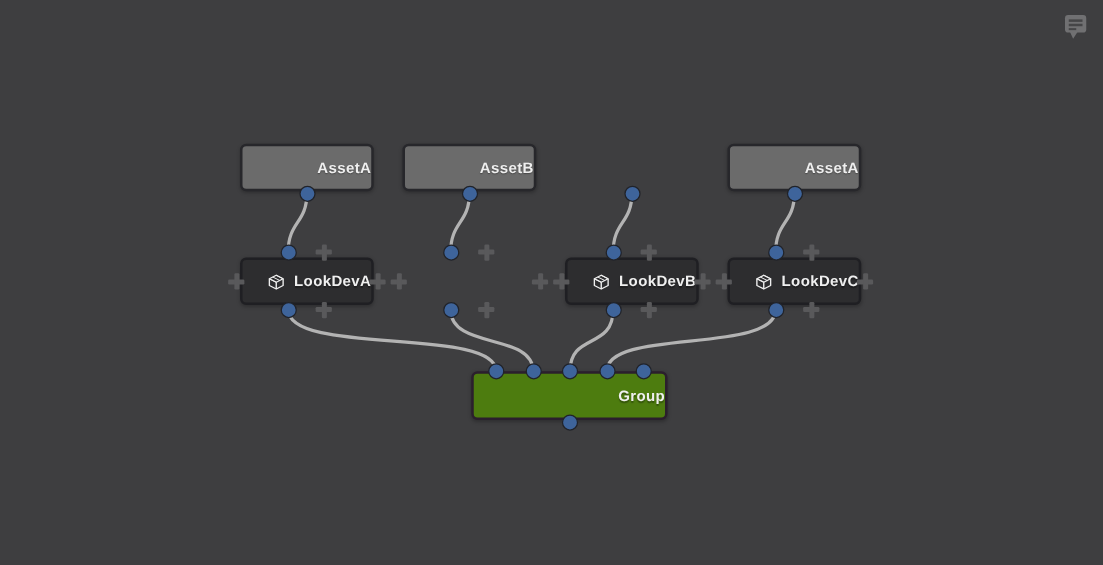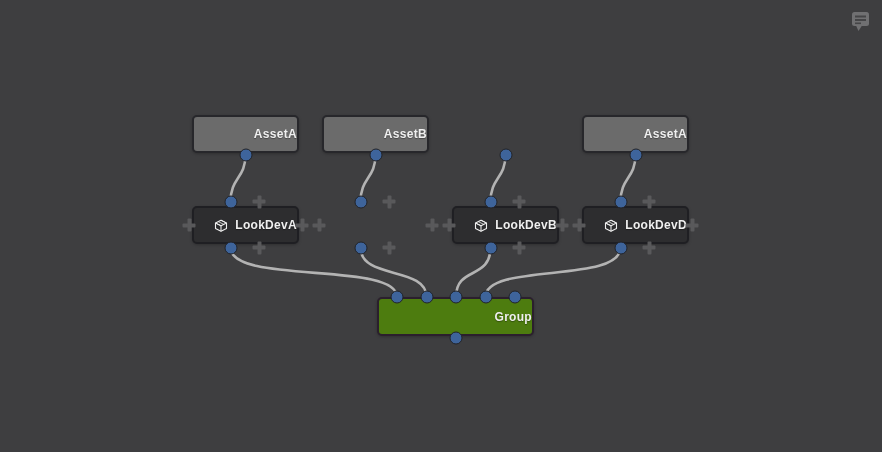--- a/index.html
+++ b/index.html
@@ -113,21 +113,21 @@
   <div class="node lookdev" style="left:582px;top:206px">
     <span class="cube-icon">
       <svg viewBox="0 0 16 15" fill="none" stroke="#efefef" stroke-width="1.1" stroke-linejoin="round">
         <path d="M2.5,5 L8,2.2 L13.5,5 L8,7.8 Z"></path>
         <path d="M2.5,5 L2.5,10.4 L8,13.2 L13.5,10.4 L13.5,5"></path>
         <path d="M8,7.8 L8,13.2"></path>
         <path d="M2.5,5 L8,7.8 M13.5,5 L8,2.2" stroke-width="0.8"></path>
         <path d="M5.2,3.6 L10.8,6.4" stroke-width="0.8"></path>
       </svg>
     </span>
-    <span>LookDevD</span>
+    <span>LookDevC</span>
   </div>
 
   <div class="node group" style="left:377px;top:297px">
     <span>Group</span>
   </div>
 
   <div class="plus" style="left:189px;top:225px"></div>
   <div class="plus" style="left:302px;top:225px"></div>
   <div class="plus" style="left:259px;top:201.5px"></div>
   <div class="plus" style="left:259px;top:247.5px"></div>

